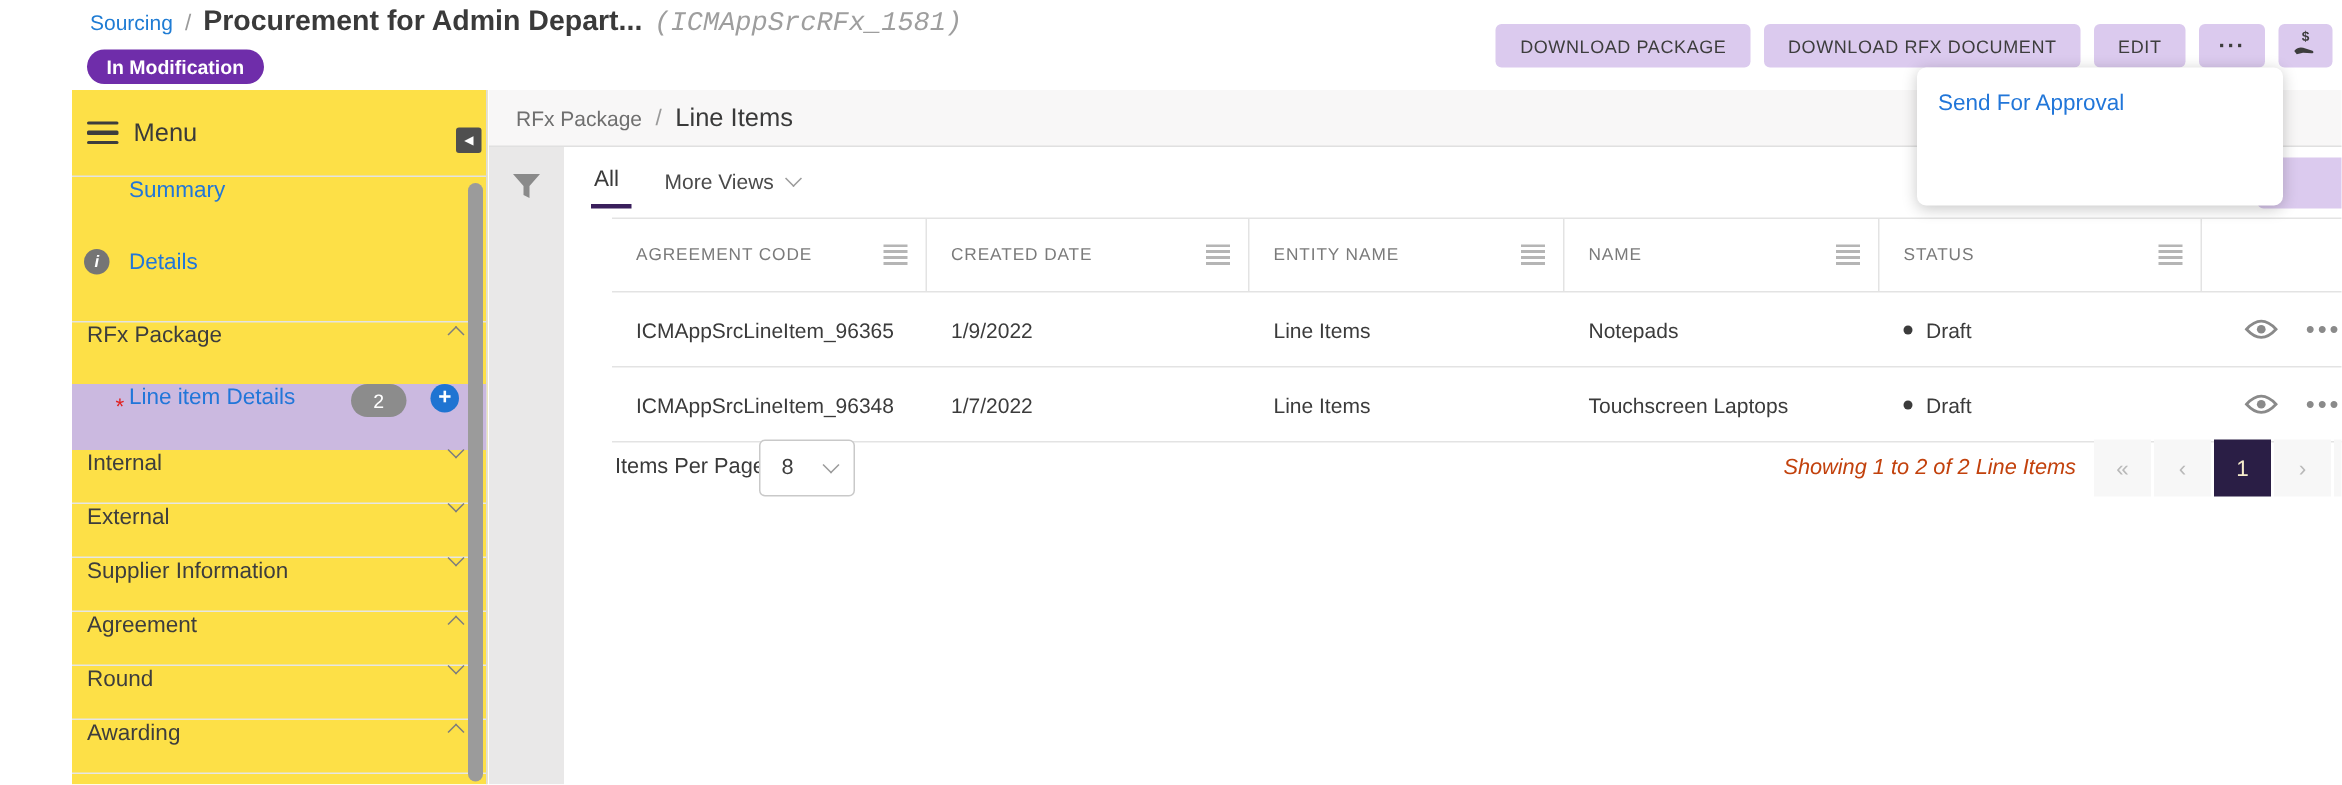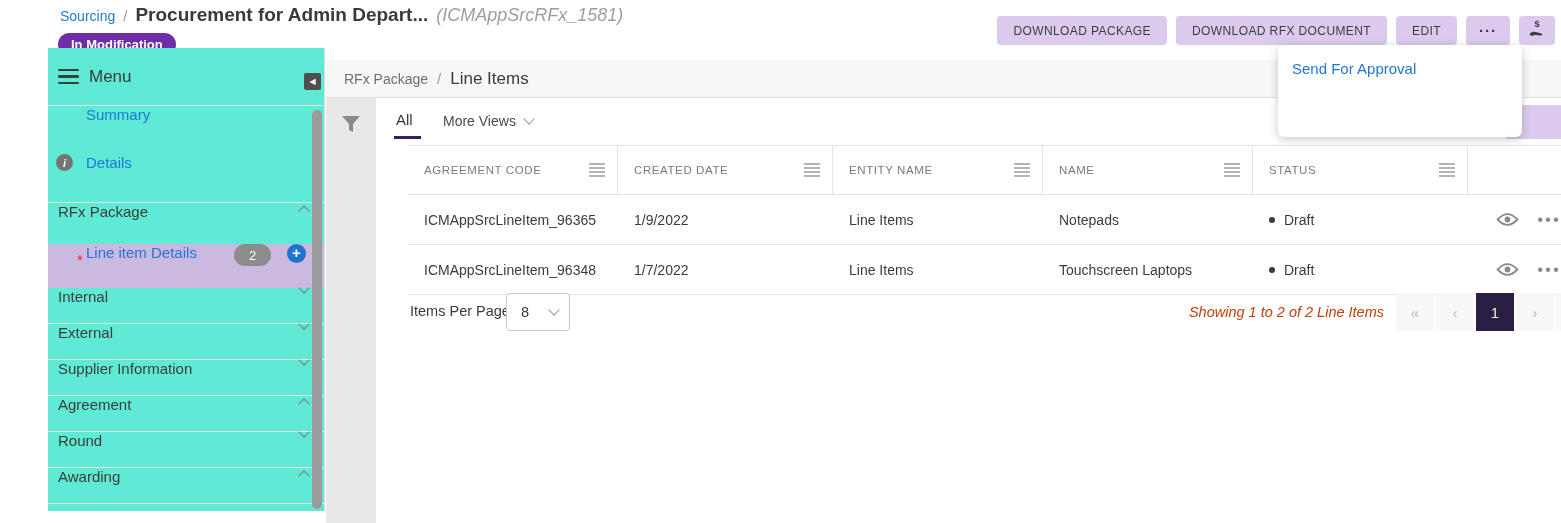--- a/index.html
+++ b/index.html
@@ -8,41 +8,41 @@
     position:relative; width:1561px; height:523px; overflow:hidden;
     font-family:"Liberation Sans", sans-serif; color:#3d3d3d; background:#fff;margin-left:48px;
   }
 
   
   .topbar { position:absolute; left:0; top:0; width:1561px; height:60px; background:#fff; }
   .crumbs { position:absolute; left:12px; top:4px; display:flex; align-items:baseline; gap:8px; white-space:nowrap; }
   .crumb-root { color:#1f7cd4; font-size:14px; text-decoration:none; cursor:pointer; }
   .crumb-sep { color:#9a9a9a; font-size:15px; }
   .crumb-title { color:#3a3a3a; font-size:19px; font-weight:600; }
-  .crumb-code { color:#9e9e9e; font-size:18px; font-style:italic; }
+  .crumb-code { color:#9e9e9e; font-size:18px; font-style:italic;font-family:Liberation Mono, monospace; }
   .status-badge { position:absolute; left:10px; top:33px; background:#6f2daa; color:#fff;
     font-size:13px; font-weight:700; padding:4px 13px; border-radius:13px; }
   .top-actions { position:absolute; right:9px; top:16px; height:36px; display:flex; gap:9px; }
   .pbtn { background:#dbcaee; border:none; border-radius:4px; color:#3d3d3d; font-family:inherit;
     font-size:12px; letter-spacing:.4px; padding:0 16px; height:29px; cursor:pointer; }
   .pbtn.icon { width:36px; padding:0; display:flex; align-items:center; justify-content:center; }
   .pbtn.dots { width:44px; padding:0; font-size:15px; font-weight:700; letter-spacing:1px; }
   .cols-icon { width:18px; height:15px; background:#4a4a4a; border-radius:3px; display:flex; gap:2px;
     align-items:center; justify-content:center; padding:2px; }
   .cols-icon i { display:block; background:#dbcaee; height:100%; }
   .cols-icon i:nth-child(1){ width:6px; } .cols-icon i:nth-child(2){ width:6px; }
 
   
   .menu-popup { position:absolute; left:1230px; top:45px; width:244px; height:92px; background:#fff;
     box-shadow:0 2px 10px rgba(0,0,0,.22); border-radius:6px; z-index:50; }
   .menu-popup .mi { height:46px; display:flex; align-items:center; padding-left:14px;
     color:#2176d9; font-size:15px; cursor:pointer; }
 
   
-  .sidebar { position:absolute; left:0; top:48px; width:277px; height:463px; background:#5eead4;
+  .sidebar { position:absolute; left:0; top:60px; width:277px; height:463px; background:#fde047;
     border-right:1px solid #dcdcdc; }
   .side-header { position:relative; height:58px; border-bottom:1px solid #e3e3e3; display:flex; align-items:center; }
   .hamb { display:flex; flex-direction:column; gap:4px; margin-left:10px; width:21px; }
   .hamb i { display:block; height:2.5px; background:#3d3d3d; border-radius:1px; }
   .side-title { font-size:17px; margin-left:10px; color:#3a3a3a; }
   .collapse-btn { position:absolute; right:3px; top:25px; width:17px; height:17px; background:#4f4f4f;
     border-radius:2px; color:#fff; font-size:8px; display:flex; align-items:center; justify-content:center; cursor:pointer; }
   .scroll-thumb { position:absolute; right:2px; top:62px; width:10px; height:399px; background:#9b9b9b; border-radius:6px; }
   .srow { position:relative; display:flex; align-items:flex-start; font-size:15px; }
   .srow .chev { position:absolute; right:16px; }

